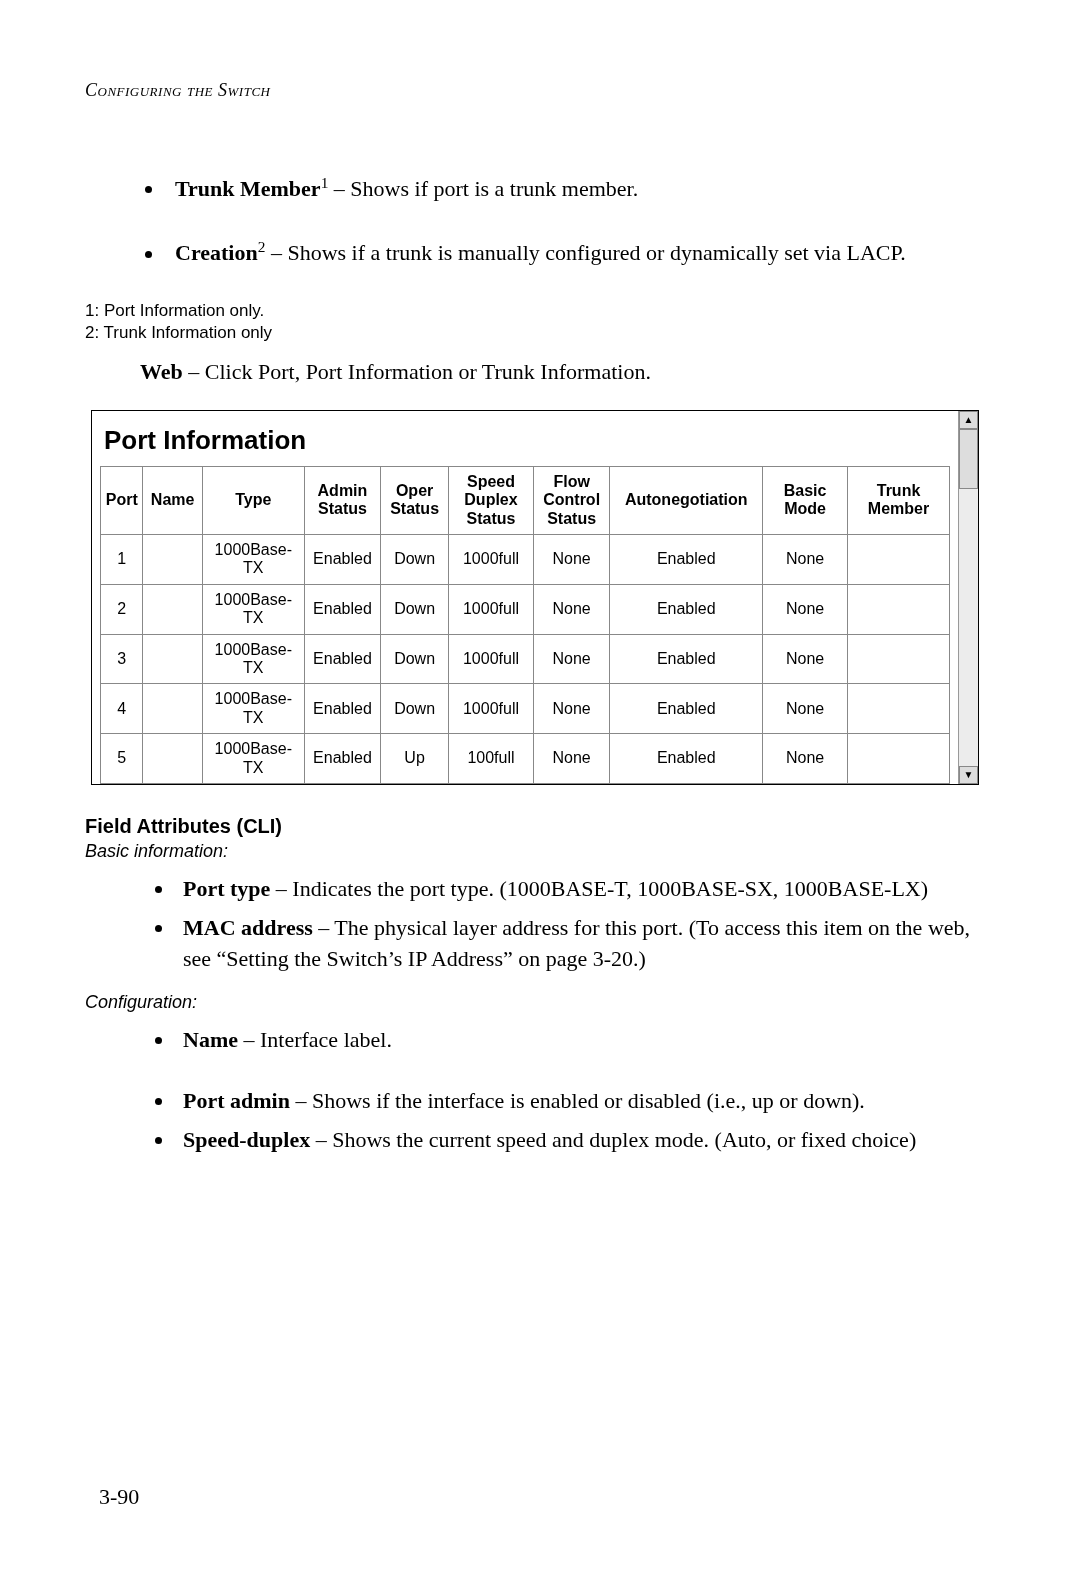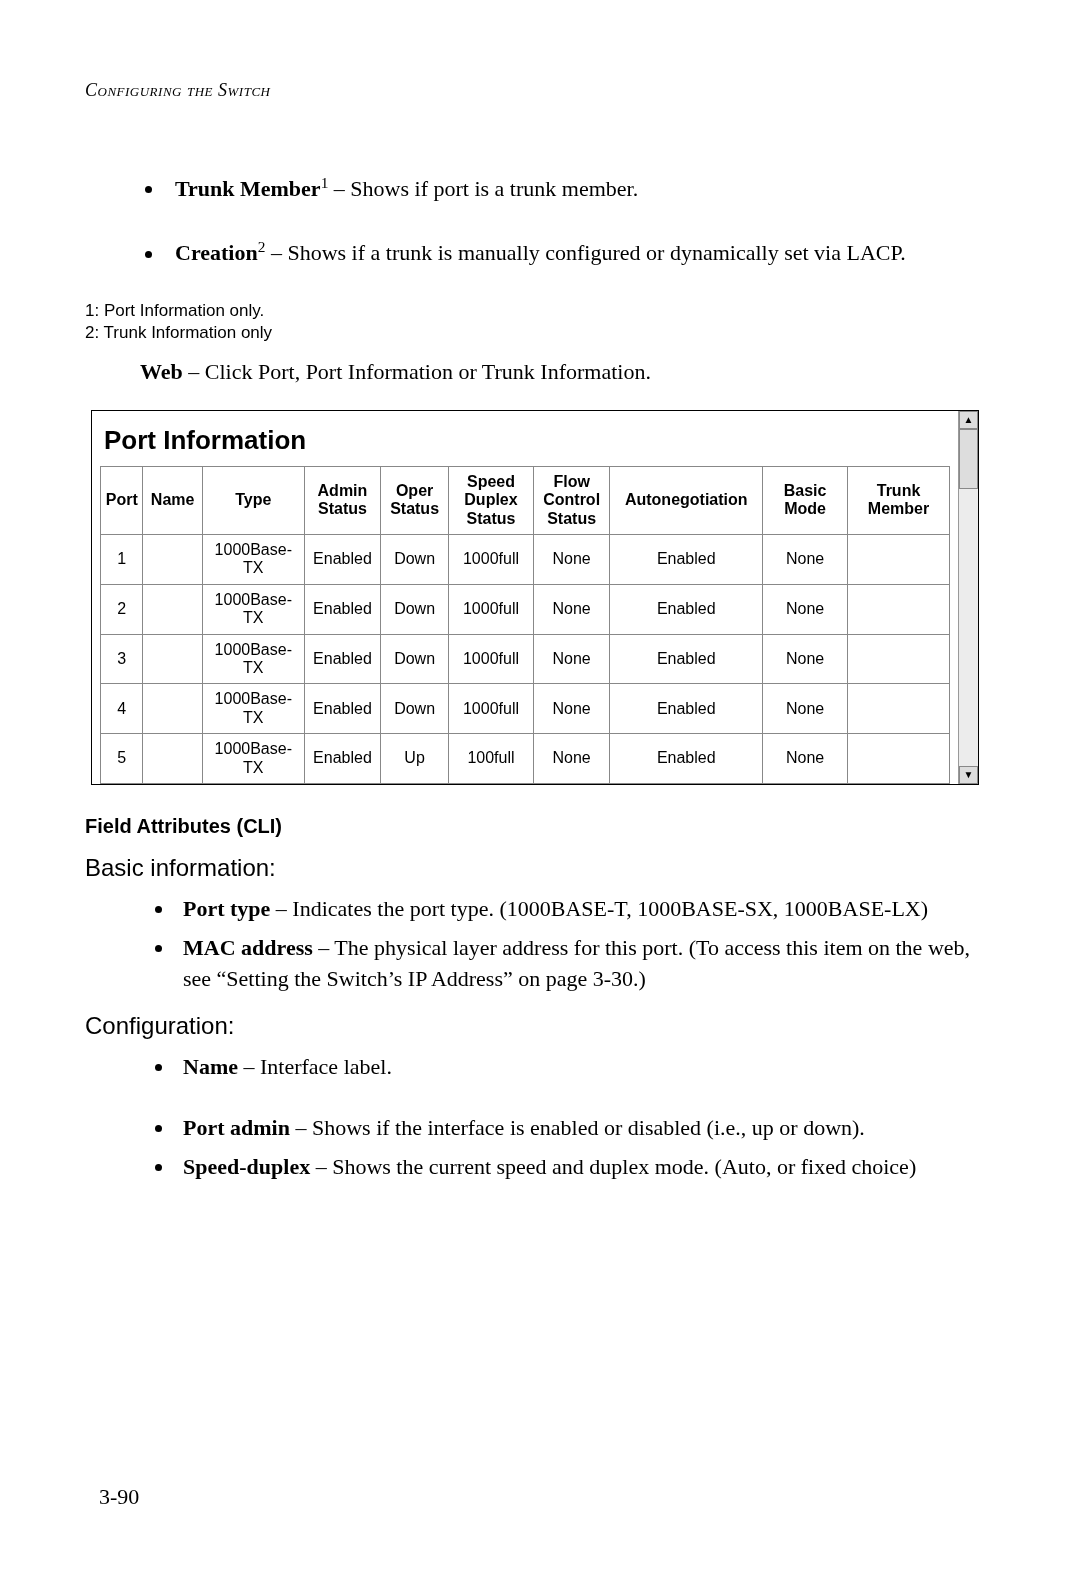--- a/index.html
+++ b/index.html
@@ -98,26 +98,27 @@
       height: 60px;
       background: #ddd;
       border: 1px solid #888;
       margin: 0;
     }
     .scroll-spacer { flex: 1; }
     .field-attr-heading {
       font-family: Arial, sans-serif;
       font-size: 20px;
       font-weight: bold;
-      margin-bottom: 16px;
+      margin-bottom: 3px;
       margin-top: 10px;
     }
     .subheading {
       font-family: Arial, sans-serif;
-      font-size: 24px;
+      font-style: italic;
+      font-size: 18px;
       margin-bottom: 12px;
     }
     .bullet-list-lower {
       margin-left: 90px;
       list-style: disc;
     }
     .bullet-list-lower li {
       font-size: 22px;
       line-height: 1.4;
       margin-bottom: 8px;
@@ -257,21 +258,21 @@
 </div>
 
 <div class="field-attr-heading">Field Attributes (CLI)</div>
 
 <div class="subheading">Basic information:</div>
 <ul class="bullet-list-lower">
   <li>
     <span class="bold">Port type</span><span> – Indicates the port type. (1000BASE-T, 1000BASE-SX, 1000BASE-LX)</span>
   </li>
   <li>
-    <span class="bold">MAC address</span><span> – The physical layer address for this port. (To access this item on the web, see “Setting the Switch’s IP Address” on page 3-30.)</span>
+    <span class="bold">MAC address</span><span> – The physical layer address for this port. (To access this item on the web, see “Setting the Switch’s IP Address” on page 3-20.)</span>
   </li>
 </ul>
 
 <div class="subheading" style="margin-top:18px">Configuration:</div>
 <ul class="bullet-list-lower">
   <li>
     <span class="bold">Name</span><span> – Interface label.</span>
   </li>
   <div class="spacer-medium"></div>
   <li>

